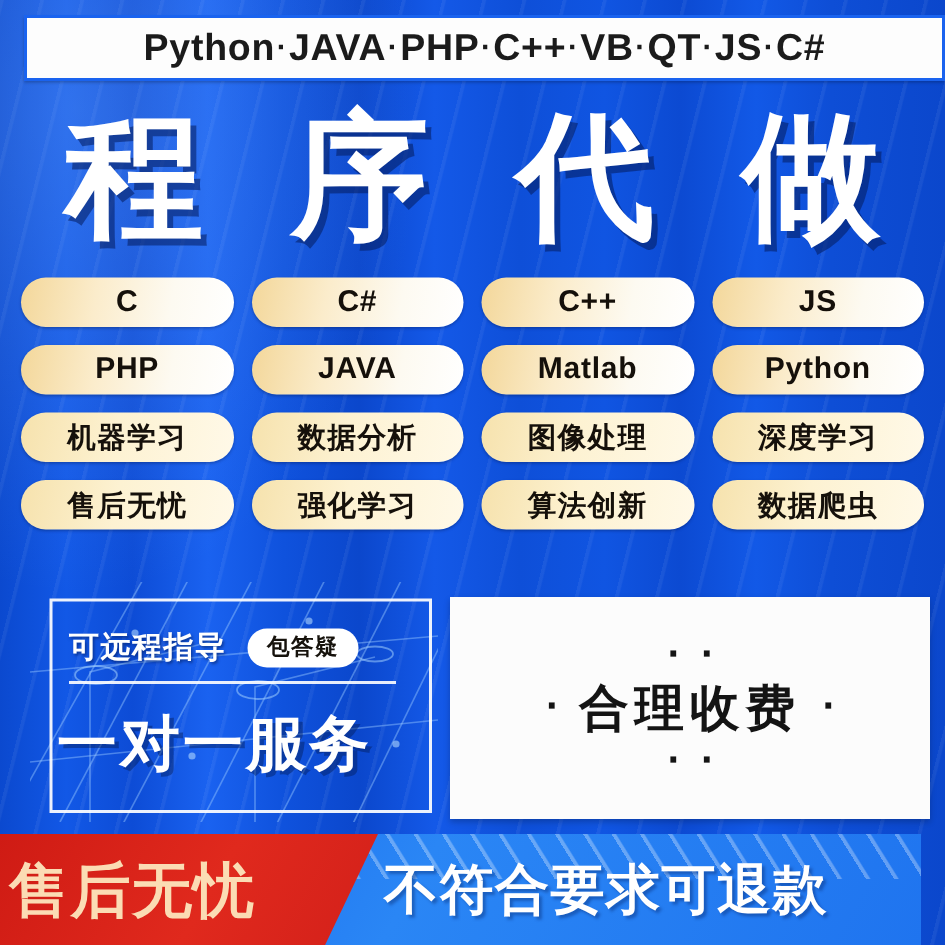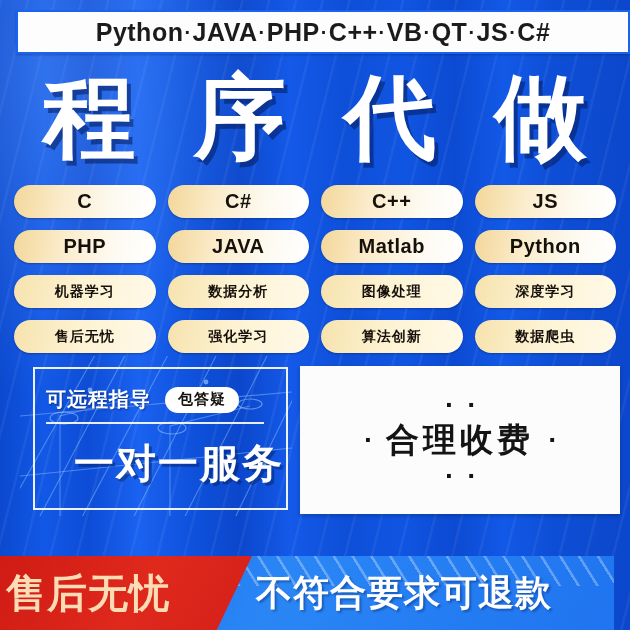--- a/index.html
+++ b/index.html
@@ -65,27 +65,27 @@
     border-radius:17px;display:flex;align-items:center;justify-content:center;
     color:#15100a;font-weight:bold;font-size:19px;white-space:nowrap;
     box-shadow:0 1px 2px rgba(0,20,70,.35);
   }
   .pill.latin{
     background:linear-gradient(100deg,#f3d79a 0%,#fbeccb 35%,#fdfaf1 70%,#ffffff 100%);
     font-size:20px;letter-spacing:.5px;
   }
   .pill.cn{
     background:linear-gradient(100deg,#f6e2ad 0%,#fdf2d2 45%,#fff9e8 100%);
-    font-size:14px;letter-spacing:1px;
+    font-size:19px;letter-spacing:1px;
     font-family:Liberation Serif, serif;
     text-align:right;
   }
 
   
-  .mid{position:absolute;left:0;top:356px;width:559px;height:168px;}
+  .mid{position:absolute;left:0;top:388px;width:559px;height:168px;}
 
   .mid-left{
     position:absolute;left:20px;top:0;width:272px;height:160px;
     overflow:hidden;
   }
   .circuit{position:absolute;inset:0;}
   .frame{
     position:absolute;left:13px;top:11px;right:4px;bottom:6px;
     border:2px solid rgba(255,255,255,.92);
   }
@@ -99,21 +99,21 @@
   }
   .badge{
     background:#fff;color:#16120c;border-radius:14px;padding:3px 13px 4px;
     font-size:15px;font-weight:bold;letter-spacing:1px;
     font-family:"DejaVu Sans","Liberation Sans",sans-serif;
   }
   .divider{
     position:absolute;left:26px;top:66px;width:218px;height:2px;background:rgba(255,255,255,.9);
   }
   .oneone{
-    position:absolute;left:18px;top:80px;width:246px;text-align:right;
+    position:absolute;left:18px;top:80px;width:246px;text-align:left;
     color:#fff;font-size:40px;font-weight:bold;letter-spacing:2px;
     font-family:Liberation Sans, sans-serif;
     text-shadow:3px 3px 0 rgba(3,28,92,.45);
   }
 
   .mid-right{
     position:absolute;left:300px;top:10px;width:320px;height:148px;
     background:#fcfcfc;display:flex;flex-direction:column;
     align-items:center;justify-content:center;gap:2px;
     box-shadow:0 2px 4px rgba(0,0,0,.22);

